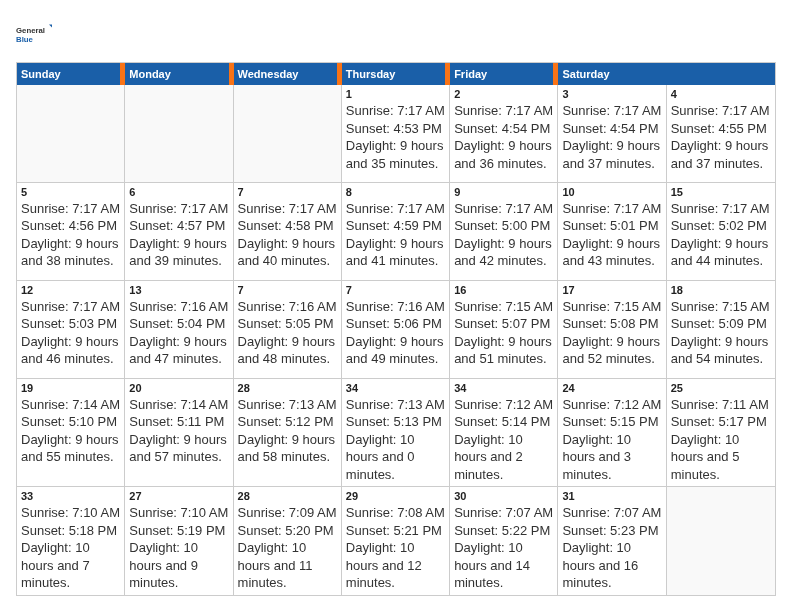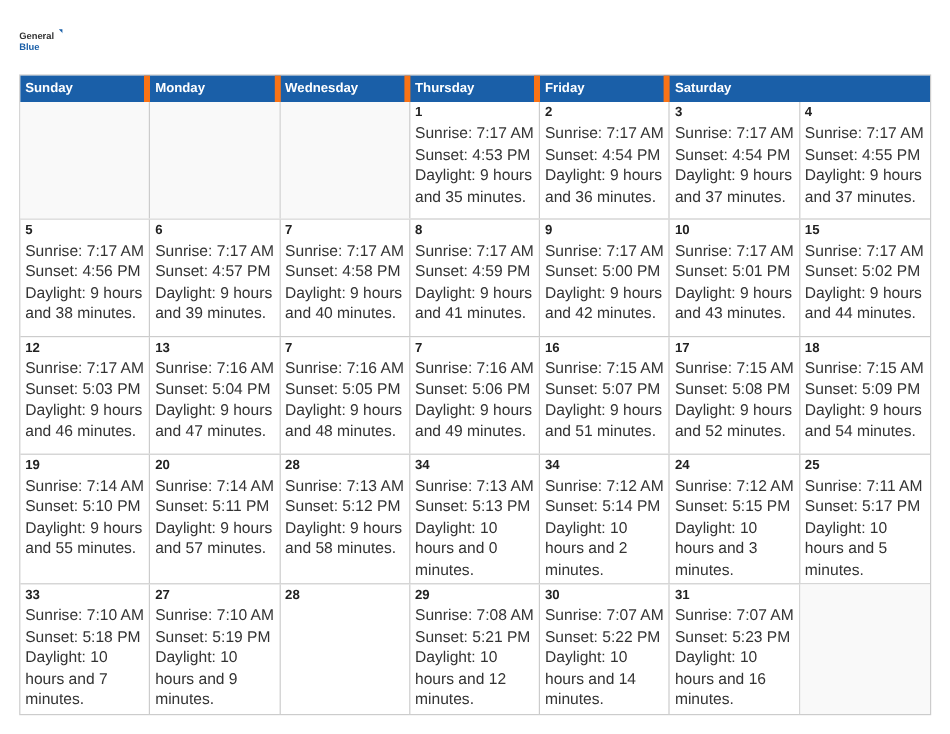--- a/index.html
+++ b/index.html
@@ -291,20 +291,23 @@
 Daylight: 10 hours and 7 minutes.</div>
           </div>
           <div class="cal-cell">
             <div class="day-num">27</div>
             <div class="cell-text" style="white-space: pre-line;">Sunrise: 7:10 AM
 Sunset: 5:19 PM
 Daylight: 10 hours and 9 minutes.</div>
           </div>
           <div class="cal-cell">
             <div class="day-num">28</div>
+            <div class="cell-text" style="white-space: pre-line;">Sunrise: 7:09 AM
+Sunset: 5:20 PM
+Daylight: 10 hours and 11 minutes.</div>
           </div>
           <div class="cal-cell">
             <div class="day-num">29</div>
             <div class="cell-text" style="white-space: pre-line;">Sunrise: 7:08 AM
 Sunset: 5:21 PM
 Daylight: 10 hours and 12 minutes.</div>
           </div>
           <div class="cal-cell">
             <div class="day-num">30</div>
             <div class="cell-text" style="white-space: pre-line;">Sunrise: 7:07 AM

